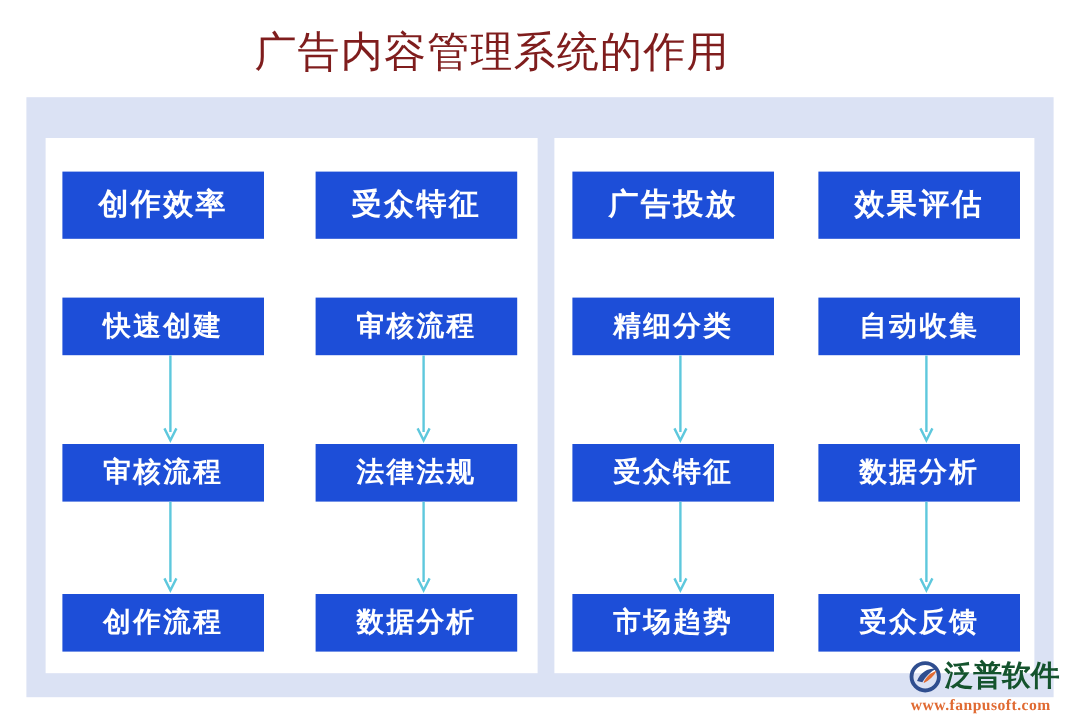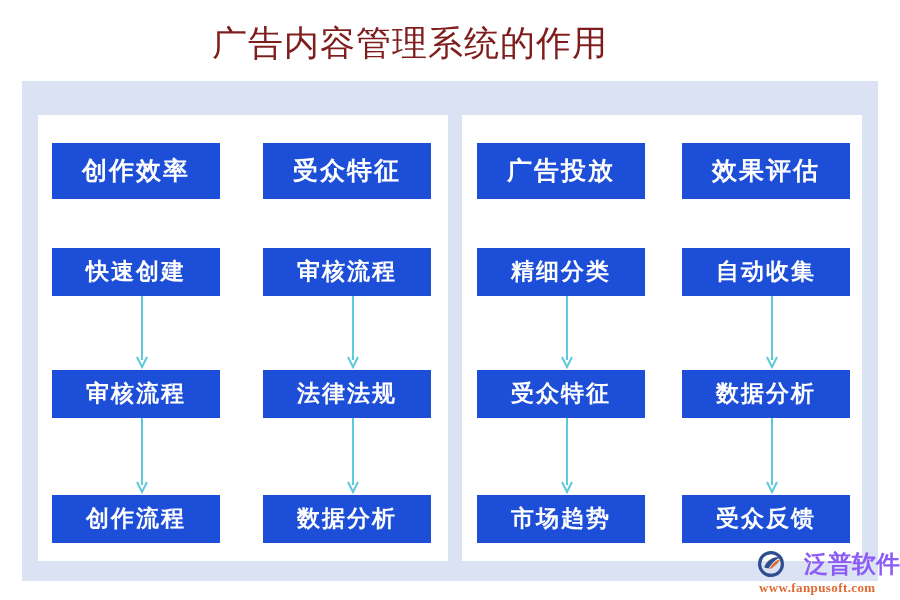--- a/index.html
+++ b/index.html
@@ -129,23 +129,23 @@
   }
   .logo-mark {
     width: 28px;
     height: 28px;
     flex: 0 0 28px;
   }
   .logo-word {
     font-family: "Liberation Sans", "DejaVu Sans", sans-serif;
     font-size: 24px;
     font-weight: 700;
-    color: #8b5cf6;
+    color: #14532d;
     letter-spacing: 0px;
-    margin-left: 19px;
+    margin-left: 2px;
     line-height: 28px;
     white-space: nowrap;
   }
   .logo-url {
     font-family: "Liberation Serif", "DejaVu Serif", serif;
     font-size: 13px;
     font-weight: 700;
     color: #e06a32;
     letter-spacing: 0.4px;
     margin-top: 1px;

